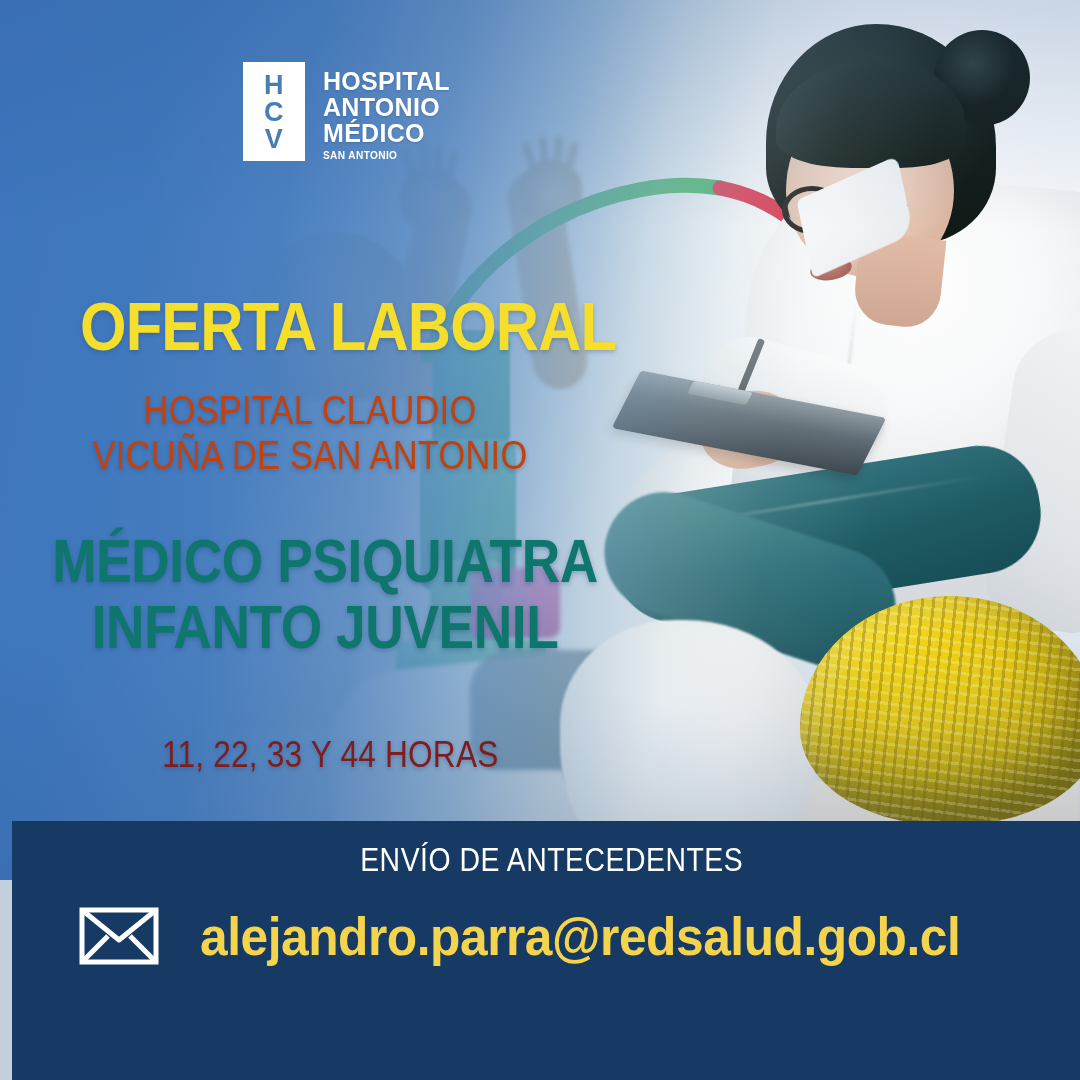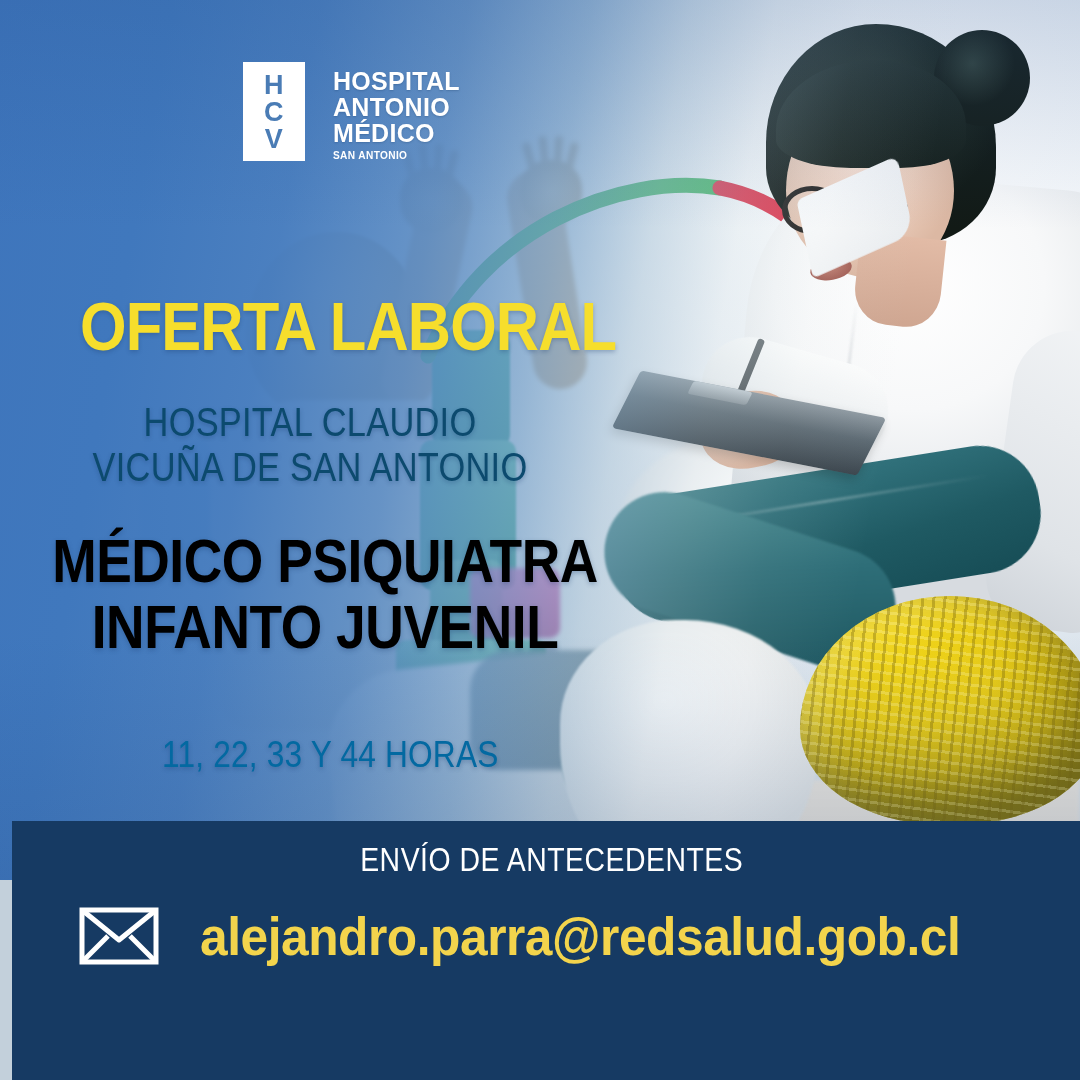--- a/index.html
+++ b/index.html
@@ -282,56 +282,56 @@
   .logo{position:absolute;left:243px;top:62px;display:flex;align-items:flex-start;gap:18px;}
   .logo-box{
     width:62px;height:99px;background:#ffffff;
     display:flex;flex-direction:column;align-items:center;justify-content:center;
     line-height:1.0;padding-top:2px;
   }
   .logo-box span{
     color:#4a7cb5;font-weight:700;font-size:27px;letter-spacing:.5px;
     font-family:"Liberation Sans", sans-serif;
   }
-  .logo-text{padding-top:6px;margin-left:10px;}
+  .logo-text{padding-top:6px;}
   .logo-text .ln{
     color:#ffffff;font-weight:700;font-size:25px;line-height:1.04;
     letter-spacing:.3px;font-family:"Liberation Sans", sans-serif;
     text-shadow:0 1px 2px rgba(20,50,90,.25);
   }
   .logo-text .sub{
     color:#ffffff;font-weight:700;font-size:11px;letter-spacing:.4px;
     margin-top:3px;transform:scaleX(.92);transform-origin:left center;
   }
 
   
   .headline{
     position:absolute;left:80px;top:292px;
     color:#F6DE2C;font-weight:700;font-size:68px;line-height:1;
     letter-spacing:-1px;transform:scaleX(.88);transform-origin:left center;
     text-shadow:0 2px 5px rgba(25,60,110,.30);
     white-space:nowrap;
   }
   .subhead{
-    position:absolute;left:0;top:400px;width:620px;text-align:center;
-    color:#0c4a6e;font-weight:400;font-size:40px;line-height:1.12;
+    position:absolute;left:0;top:388px;width:620px;text-align:center;
+    color:#c2410c;font-weight:400;font-size:40px;line-height:1.12;
     letter-spacing:.3px;
     text-shadow:0 2px 5px rgba(25,60,110,.32);
   }
   .subhead .l{display:block;transform:scaleX(.86);}
   .jobtitle{
     position:absolute;left:0;top:528px;width:650px;text-align:center;
-    color:#000000;font-weight:700;font-size:62px;line-height:1.06;
+    color:#0f766e;font-weight:700;font-size:62px;line-height:1.06;
     letter-spacing:-.5px;
     text-shadow:0 2px 6px rgba(25,60,110,.32);
   }
   .jobtitle .l{display:block;transform:scaleX(.86);}
   .hours{
     position:absolute;left:0;top:734px;width:660px;text-align:center;
-    color:#0369a1;font-weight:400;font-size:36px;letter-spacing:.2px;
+    color:#7f1d1d;font-weight:400;font-size:36px;letter-spacing:.2px;
     text-shadow:0 2px 5px rgba(25,60,110,.32);
   }
   .hours span{display:inline-block;transform:scaleX(.88);}
 
   
   .footer{
     position:absolute;left:12px;bottom:0;width:100%;height:259px;
     background:#163a63;
   }
   .footer-title{

